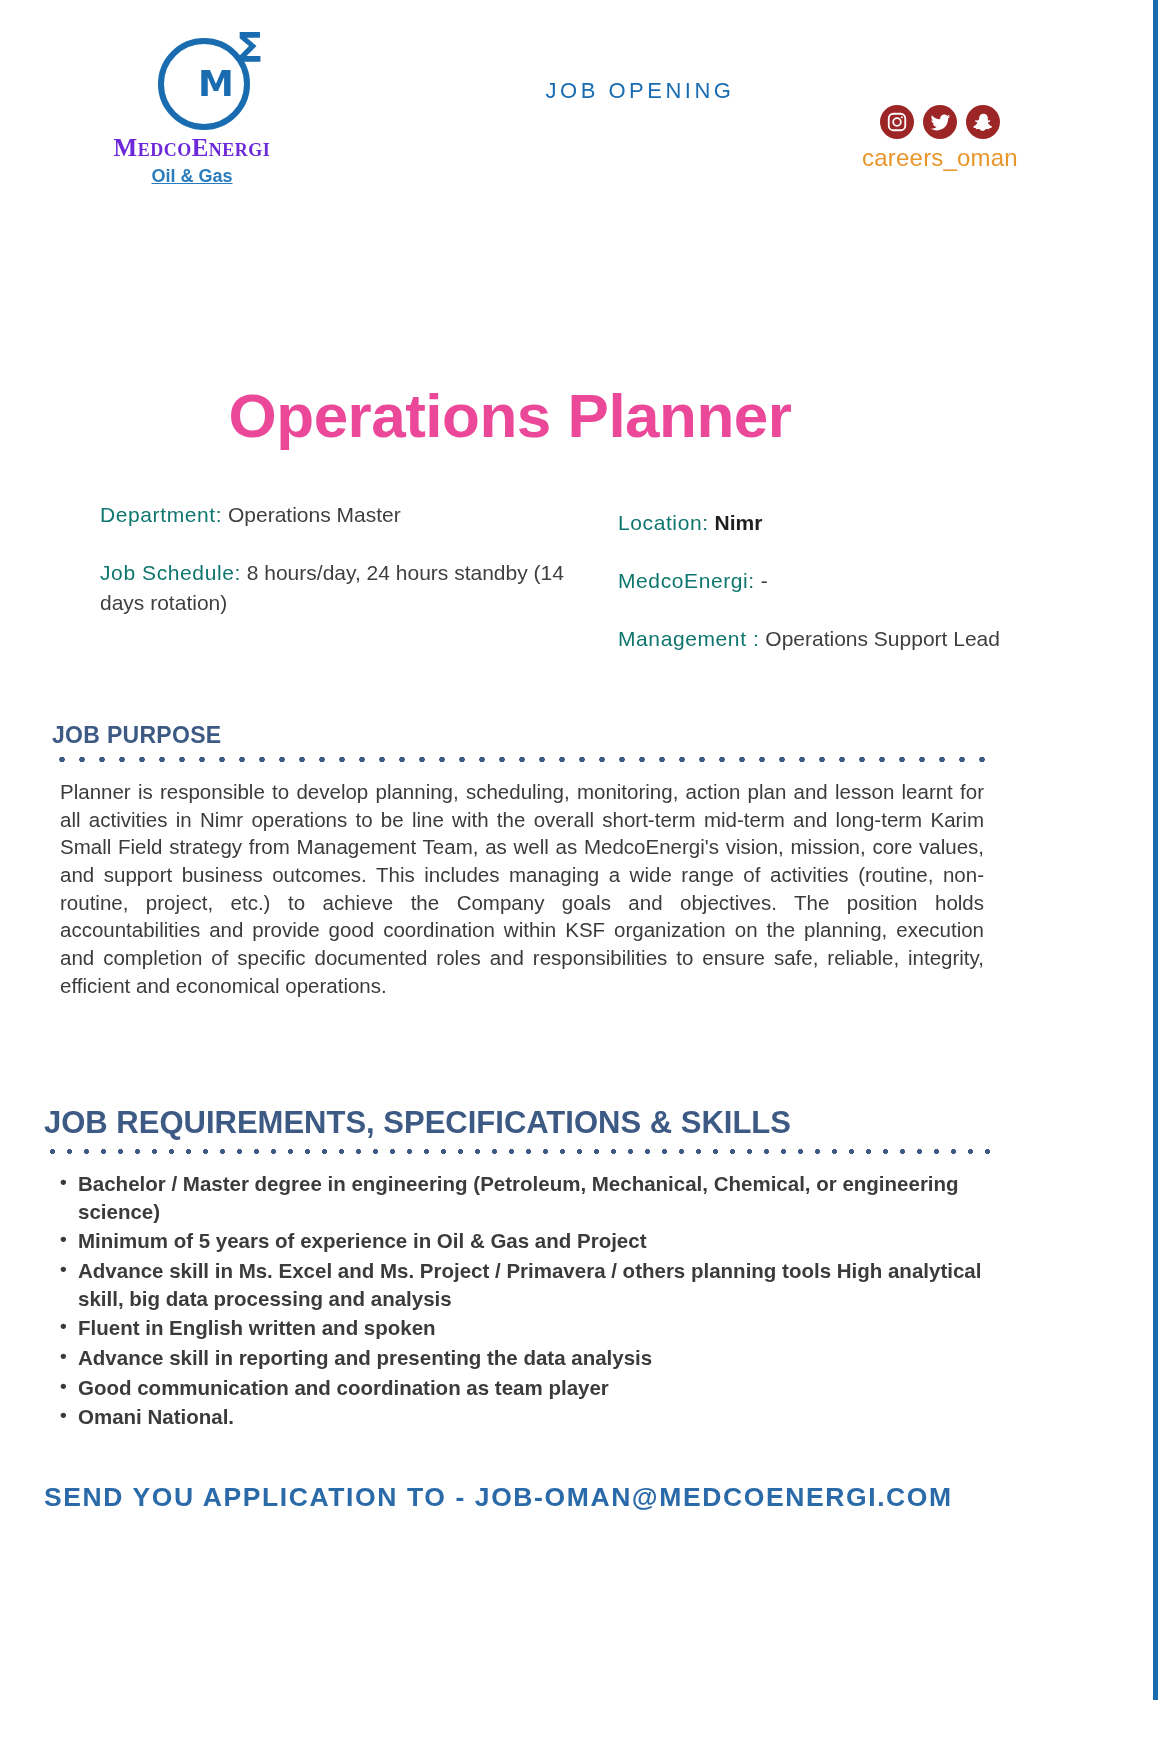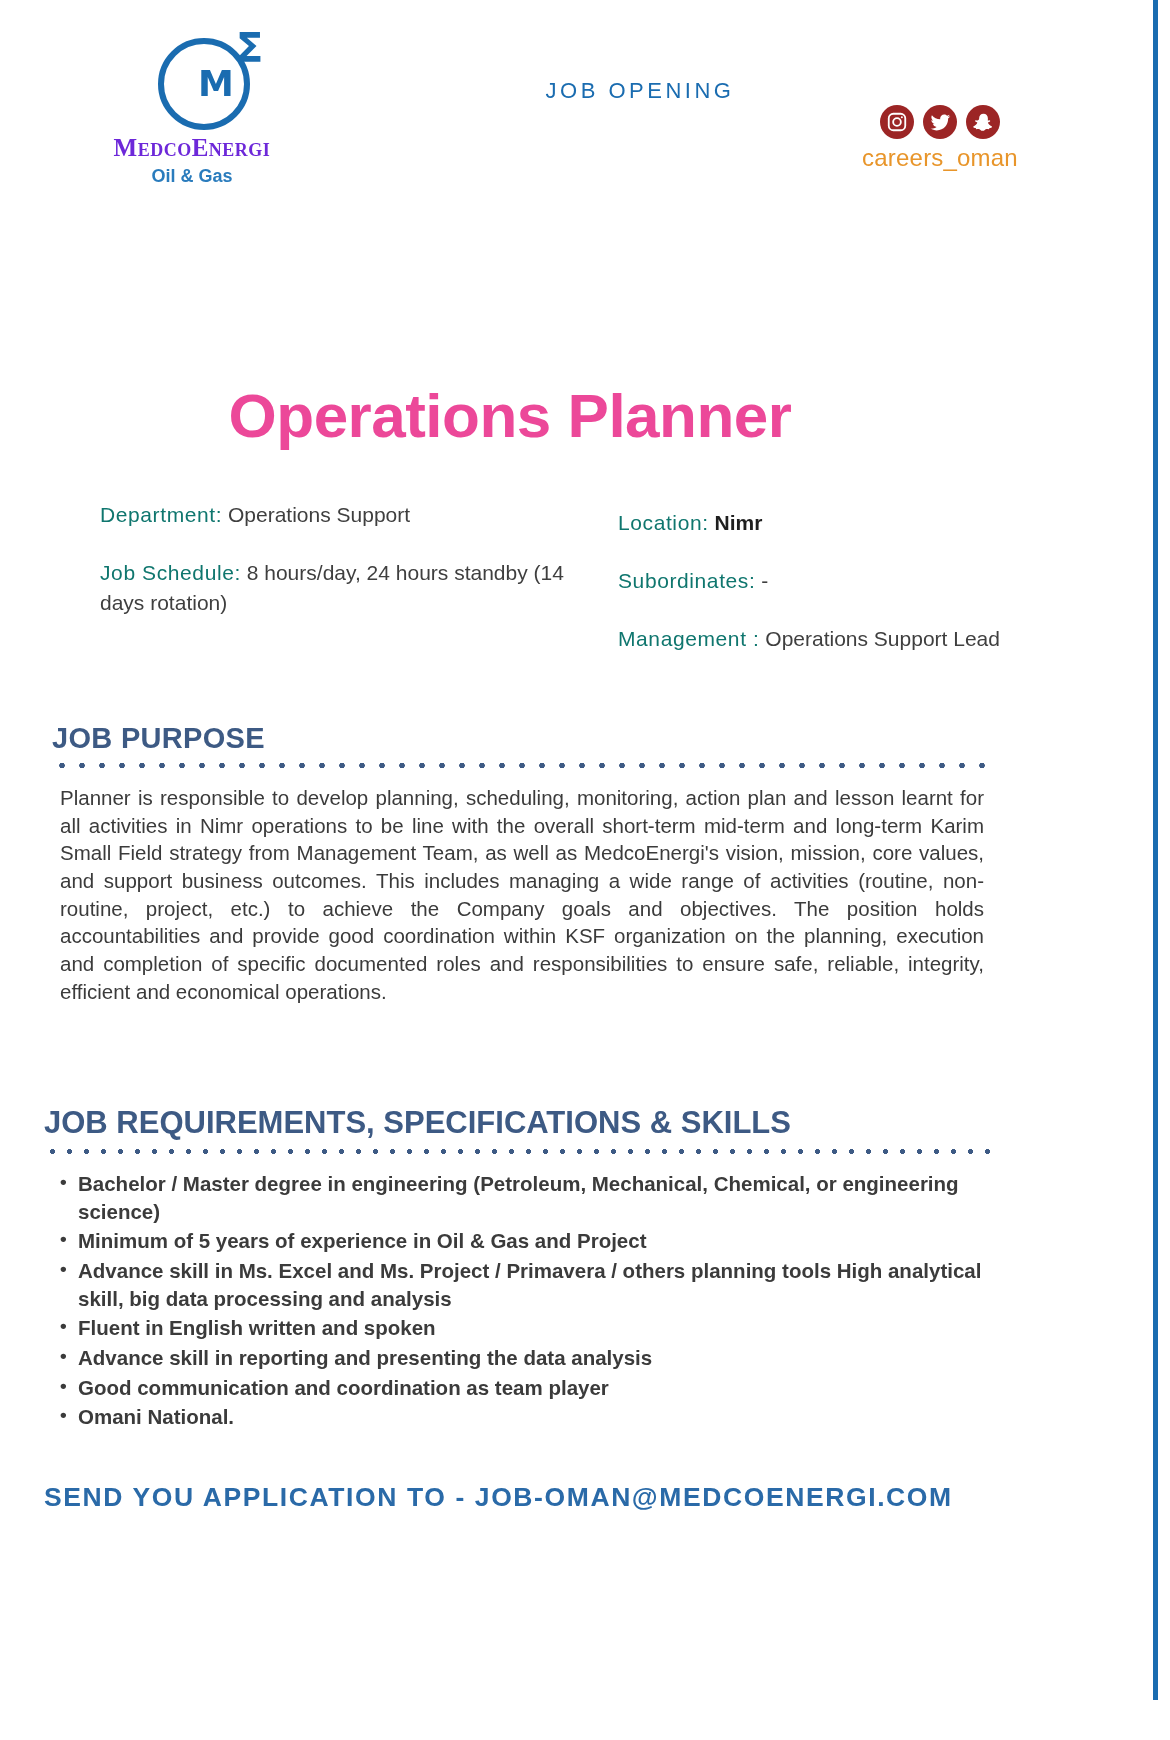--- a/index.html
+++ b/index.html
@@ -47,21 +47,21 @@
     font-family:"DejaVu Sans", sans-serif;line-height:1;
   }
   .logo-name{
     position:absolute;left:0;top:112px;width:200px;text-align:center;
     font-size:25px;font-weight:bold;color:#6d28d9;
     font-variant:small-caps;letter-spacing:.5px;
     font-family:"Liberation Serif", serif;
   }
   .logo-sub{
     position:absolute;left:0;top:144px;width:200px;text-align:center;
-    font-size:18px;color:#2a7cbd;font-weight:600;
+    font-size:18px;color:#2a7cbd;font-weight:600;text-decoration:underline;
   }
 
   .job-opening{
     position:absolute;left:430px;top:78px;width:420px;
     text-align:center;
     font-size:22px;letter-spacing:3.5px;color:#1a6cb0;
     font-weight:500;
   }
 
   .social{
@@ -103,21 +103,21 @@
     color:#0f766e;font-weight:normal;letter-spacing:.6px;
   }
   .meta-value{color:#3f3f3f;}
   .meta-value.strong{color:#1f1f1f;font-weight:bold;}
 
   
   .section-purpose{position:absolute;left:52px;top:722px;width:938px;}
   .section-reqs{position:absolute;left:44px;top:1105px;width:948px;}
 
   .section-title{
-    font-size:29px;font-weight:bold;color:#3d5a84;letter-spacing:.3px;
+    font-size:23px;font-weight:bold;color:#3d5a84;letter-spacing:.3px;
     margin:0 0 6px 0;
   }
   .section-title.wide{font-size:31px;letter-spacing:0px;}
   .dotted{
     height:9px;width:100%;
     background-image:radial-gradient(circle, #3d5a84 2.6px, rgba(0,0,0,0) 2.9px);
     background-size:20px 9px;
     background-repeat:repeat-x;
     background-position:left center;
     margin-bottom:14px;
@@ -194,35 +194,35 @@
 
   </div>
 
   <div class="job-title">Operations Planner</div>
 
   <div class="meta">
 
     <div class="meta-col-left">
       <div class="meta-row">
         <span class="meta-label">Department:</span>
-        <span class="meta-value">Operations Support</span>
+        <span class="meta-value">Operations Master</span>
       </div>
       <div class="meta-row">
         <span class="meta-label">Job Schedule:</span>
         <span class="meta-value">8 hours/day, 24 hours standby (14 days rotation)</span>
       </div>
     </div>
 
     <div class="meta-col-right">
       <div class="meta-row">
         <span class="meta-label">Location:</span>
         <span class="meta-value strong">Nimr</span>
       </div>
       <div class="meta-row">
-        <span class="meta-label">Subordinates:</span>
+        <span class="meta-label">MedcoEnergi:</span>
         <span class="meta-value">-</span>
       </div>
       <div class="meta-row">
         <span class="meta-label">Management :</span>
         <span class="meta-value">Operations Support Lead</span>
       </div>
     </div>
 
   </div>
 

